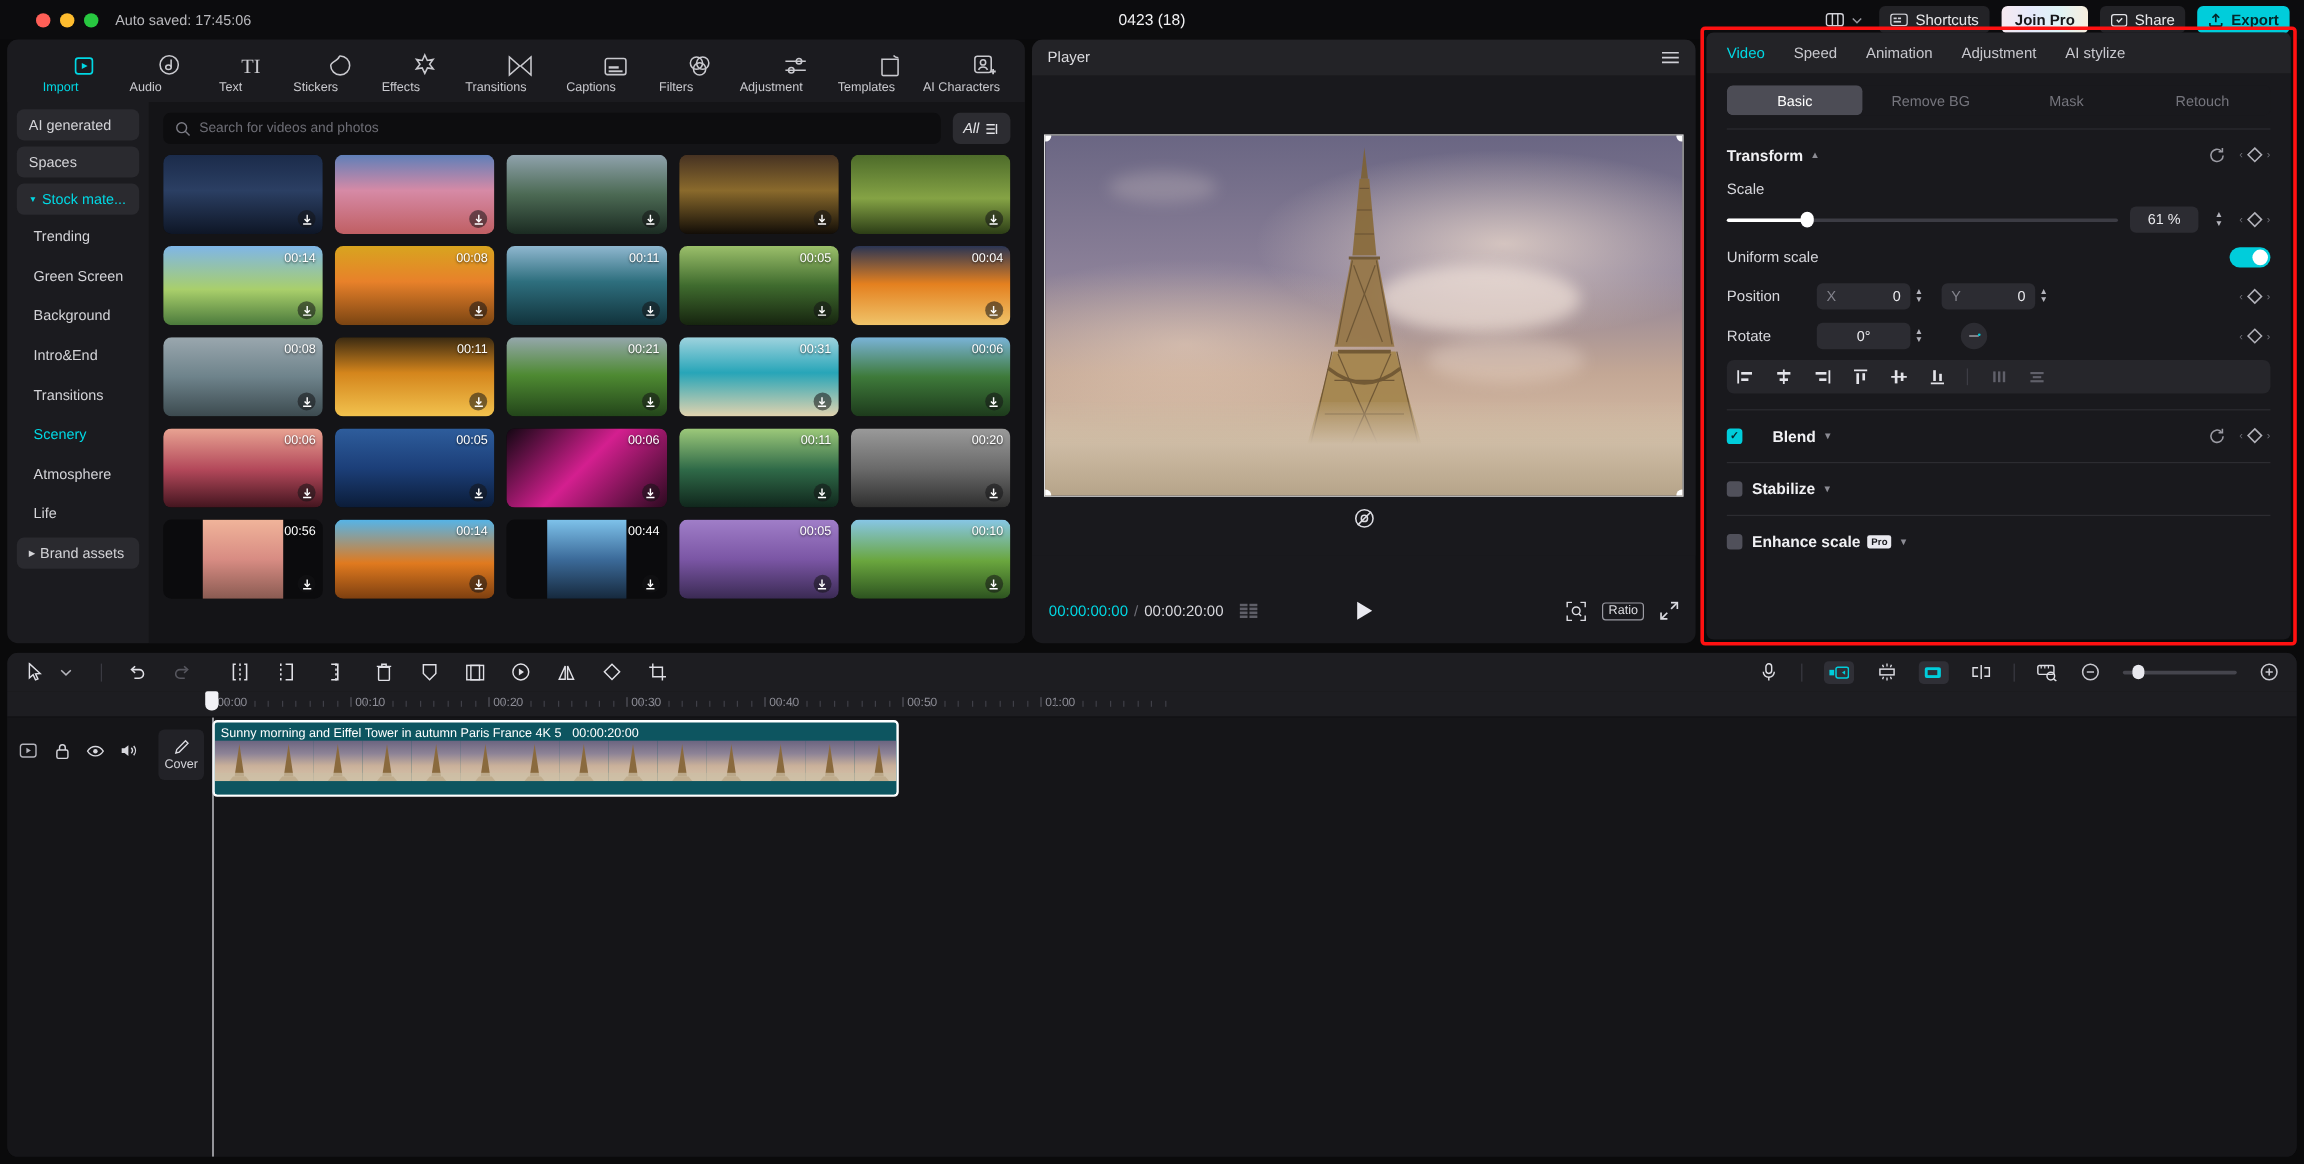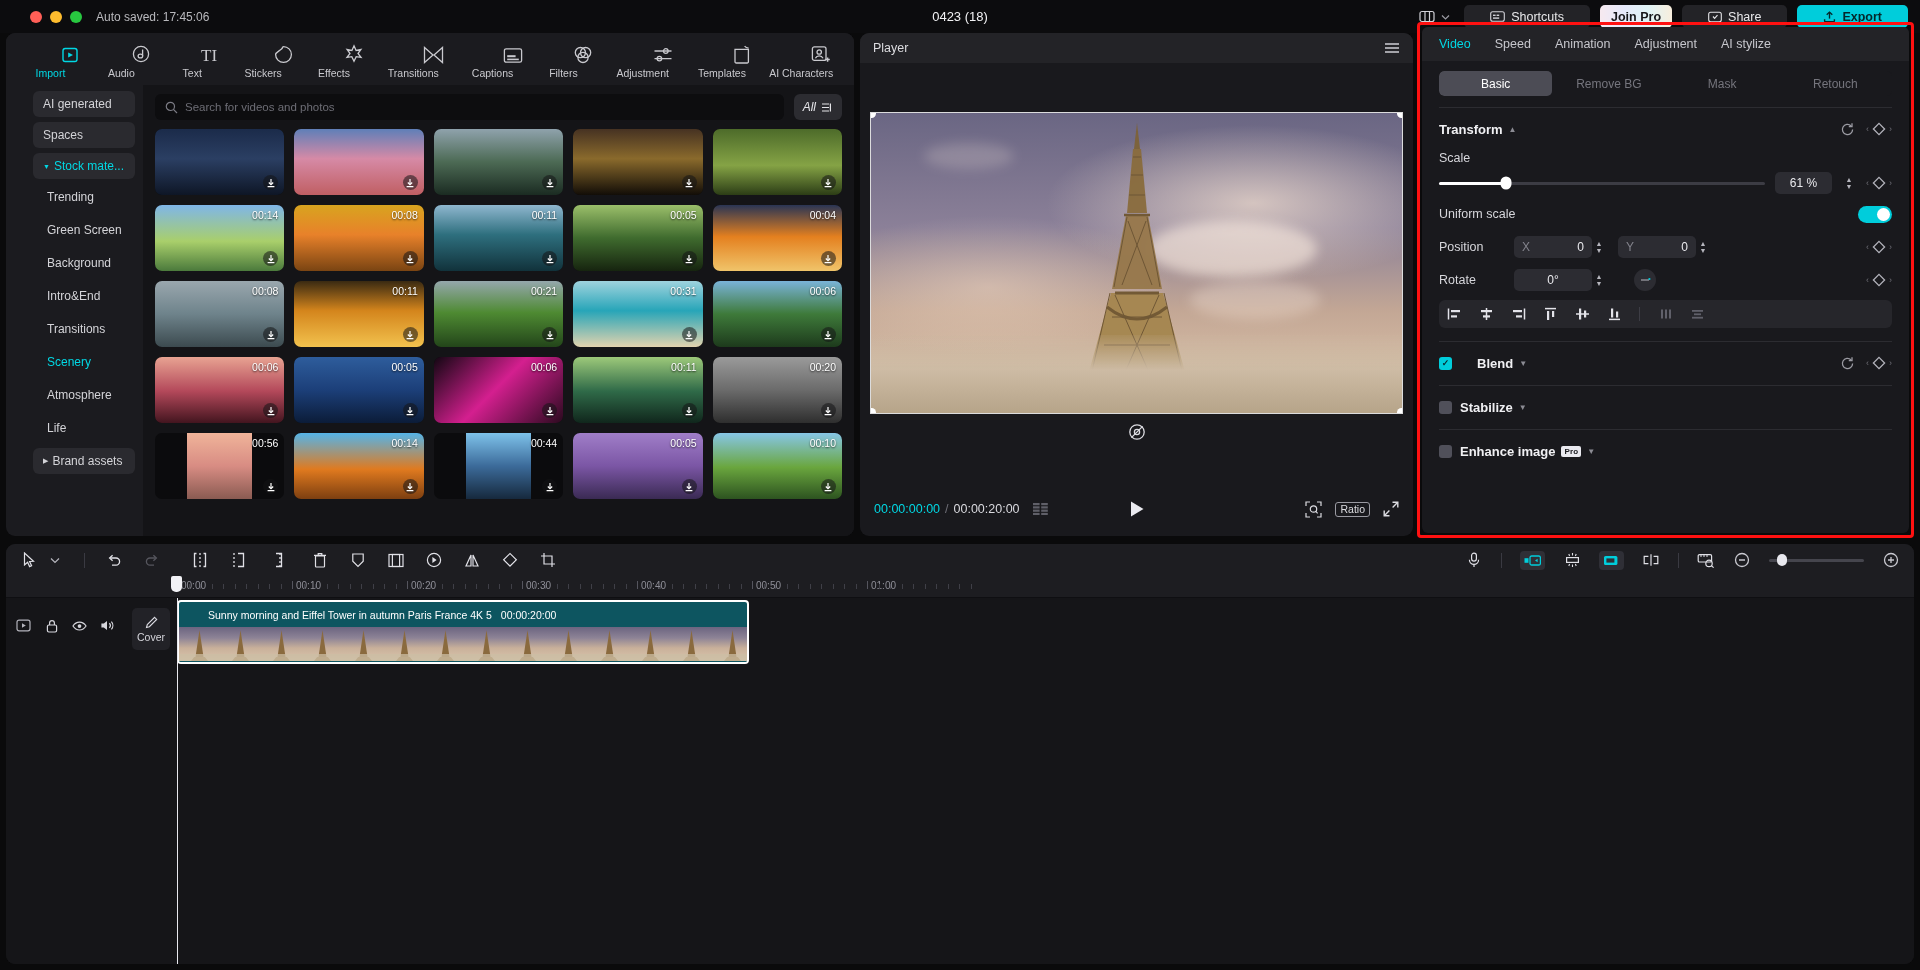--- a/index.html
+++ b/index.html
@@ -26,21 +26,21 @@
   .autosaved { font-size: 12px; color: #b9b9bd; margin-left: 6px; white-space: nowrap; }
   .proj-title {
     position: absolute; left: 0; right: 0; text-align: center;
     font-size: 13px; color: #f2f2f4; pointer-events: none;
   }
   .tb-right {
     margin-left: auto; display: flex; align-items: center; gap: 10px; padding-right: 12px;
   }
   .tb-btn {
     display: flex; align-items: center; gap: 6px;
-    height: 23px; padding: 0 26px; border-radius: 5px;
+    height: 23px; padding: 0 9px; border-radius: 5px;
     font-size: 12.5px; color: #e8e8ea; background: #232327;
     white-space: nowrap;
   }
   .tb-btn.plain { background: transparent; padding: 0 4px; }
   .tb-btn.join {
     background: linear-gradient(90deg,#f6e9ef,#e6e9fb,#dff3f6,#f8eedd);
     color: #17171a; font-weight: 700; border-radius: 5px; padding: 0 11px;
   }
   .tb-btn.export { background: #00cddb; color: #04282b; font-weight: 600; }
   .tb-btn.share { background: #232327; }
@@ -57,21 +57,21 @@
   }
   .navitem {
     width: 74px; display: flex; flex-direction: column; align-items: center; gap: 3px;
     padding-top: 3px; color: #c9c9ce; font-size: 10.5px; text-align: center;
   }
   .navitem.active { color: #00d8e4; }
   .navitem .glyph { height: 22px; display: flex; align-items: flex-end; justify-content: center; margin-left: 40px; }
   .navitem .lbl { white-space: nowrap; font-size: 10.5px; }
   .navitem.wide { width: 92px; }
 
-  .leftbody { display: flex; height: 451px; padding-left: 19px; }
+  .leftbody { display: flex; height: 451px; }
   .catcol { width: 118px; padding: 6px 8px 0 8px; }
   .catitem {
     height: 26px; display: flex; align-items: center; padding: 0 10px;
     border-radius: 6px; font-size: 12px; color: #d4d4d8; margin-bottom: 5px;
     white-space: nowrap; overflow: hidden;
   }
   .catitem.group { background: #2a2a2f; }
   .catitem.active { color: #00d8e4; }
   .catitem.sub { padding-left: 14px; margin-bottom: 7px; }
   .caret { font-size: 7px; margin-right: 4px; color: #00d8e4; }
@@ -276,22 +276,22 @@
     position: absolute; left: 126px; top: 10px; width: 38px; height: 42px;
     background: #222227; border-radius: 5px; display: flex; flex-direction: column;
     align-items: center; justify-content: center; gap: 2px;
     font-size: 10.5px; color: #d5d5db;
   }
   .clip {
     position: absolute; left: 171px; top: 2px; width: 572px; height: 64px;
     background: #0d5560; border: 2px solid #ffffff; border-radius: 4px; overflow: hidden;
   }
   .clip .ctitle {
-    height: 25px; display: flex; align-items: center; gap: 9px; padding: 0 5px;
-    font-size: 10.5px; color: #ffffff; white-space: nowrap; margin-left: 24px;
+    height: 15px; display: flex; align-items: flex-end; gap: 9px; padding: 0 5px;
+    font-size: 10.5px; color: #ffffff; white-space: nowrap;
   }
   .clip .cfilm { height: 34px; display: flex; overflow: hidden; }
   .clip .cfilm .fr { width: 41px; height: 34px; flex: none; }
   .clip .cfoot { height: 11px; background: #0d5560; }
 </style>
 </head>
 <body>
 
 <div class="app">
 
@@ -1125,21 +1125,21 @@
         <div class="sect-hdr">
           <span class="chk off"></span>
           <span class="title" style="margin-left:8px">Stabilize</span>
           <span class="tri">▼</span>
         </div>
 
         <div class="divider"></div>
 
         <div class="sect-hdr" style="margin-bottom:0">
           <span class="chk off"></span>
-          <span class="title" style="margin-left:8px">Enhance image</span>
+          <span class="title" style="margin-left:8px">Enhance scale</span>
           <span class="probadge">Pro</span>
           <span class="tri">▼</span>
         </div>
       </div>
     </div>
   </div>
 
   <div class="timeline">
     <div class="tlbar">
       <span class="ti">

